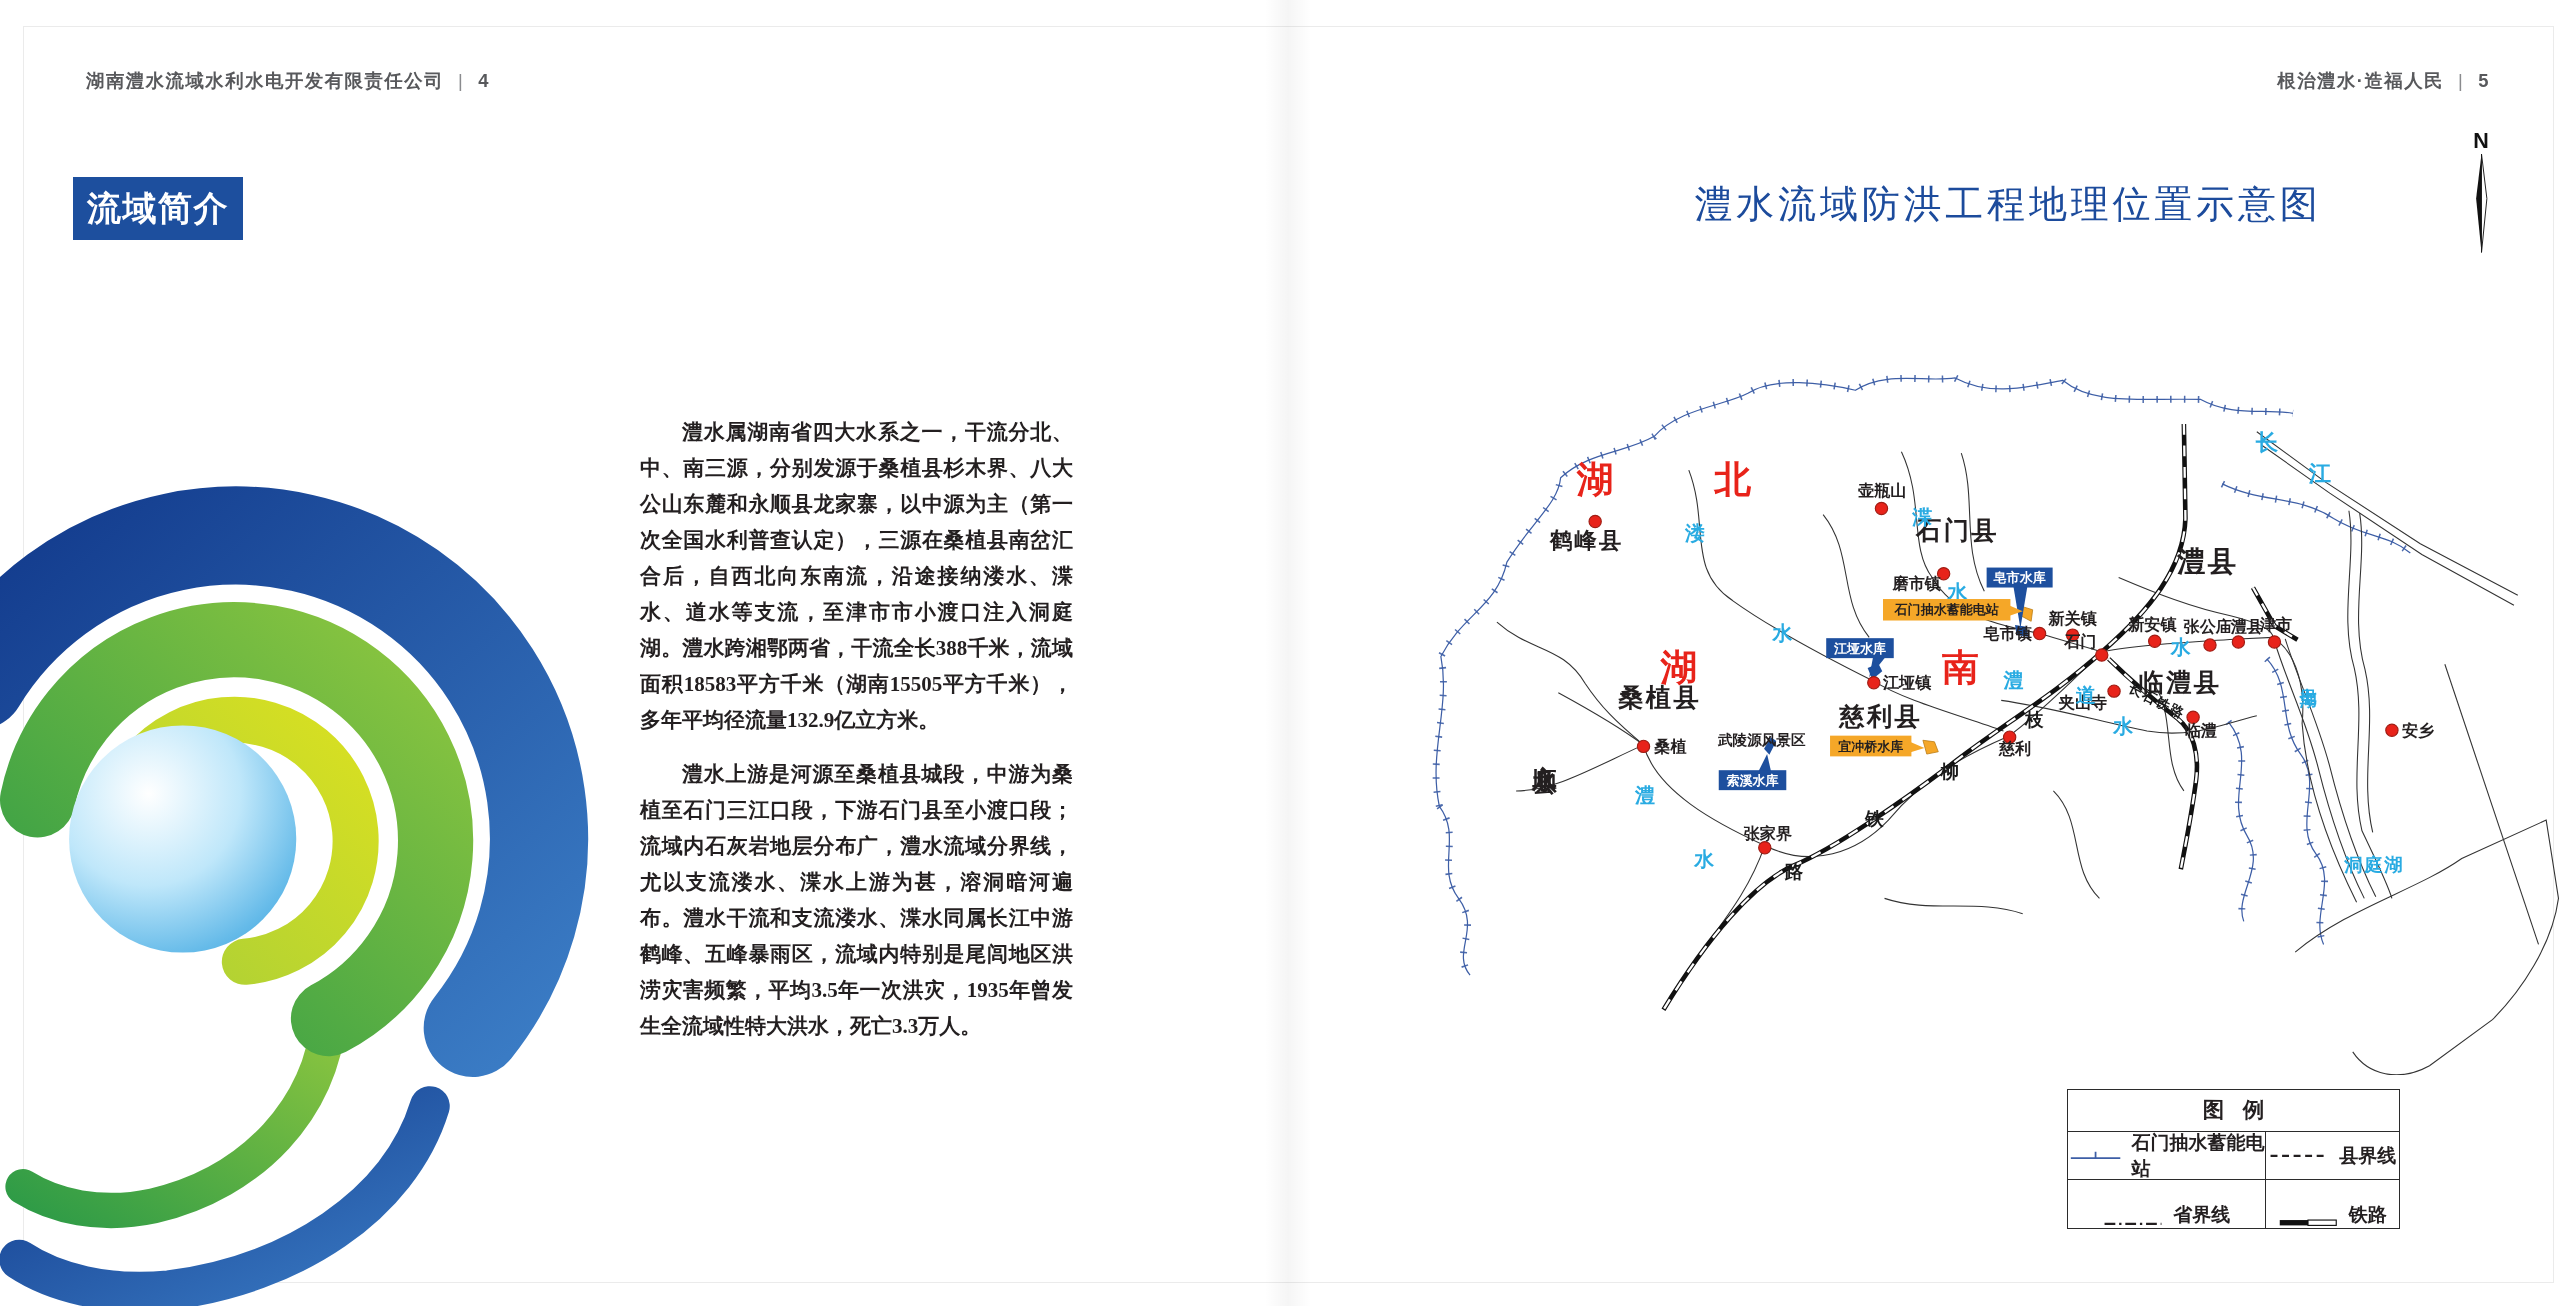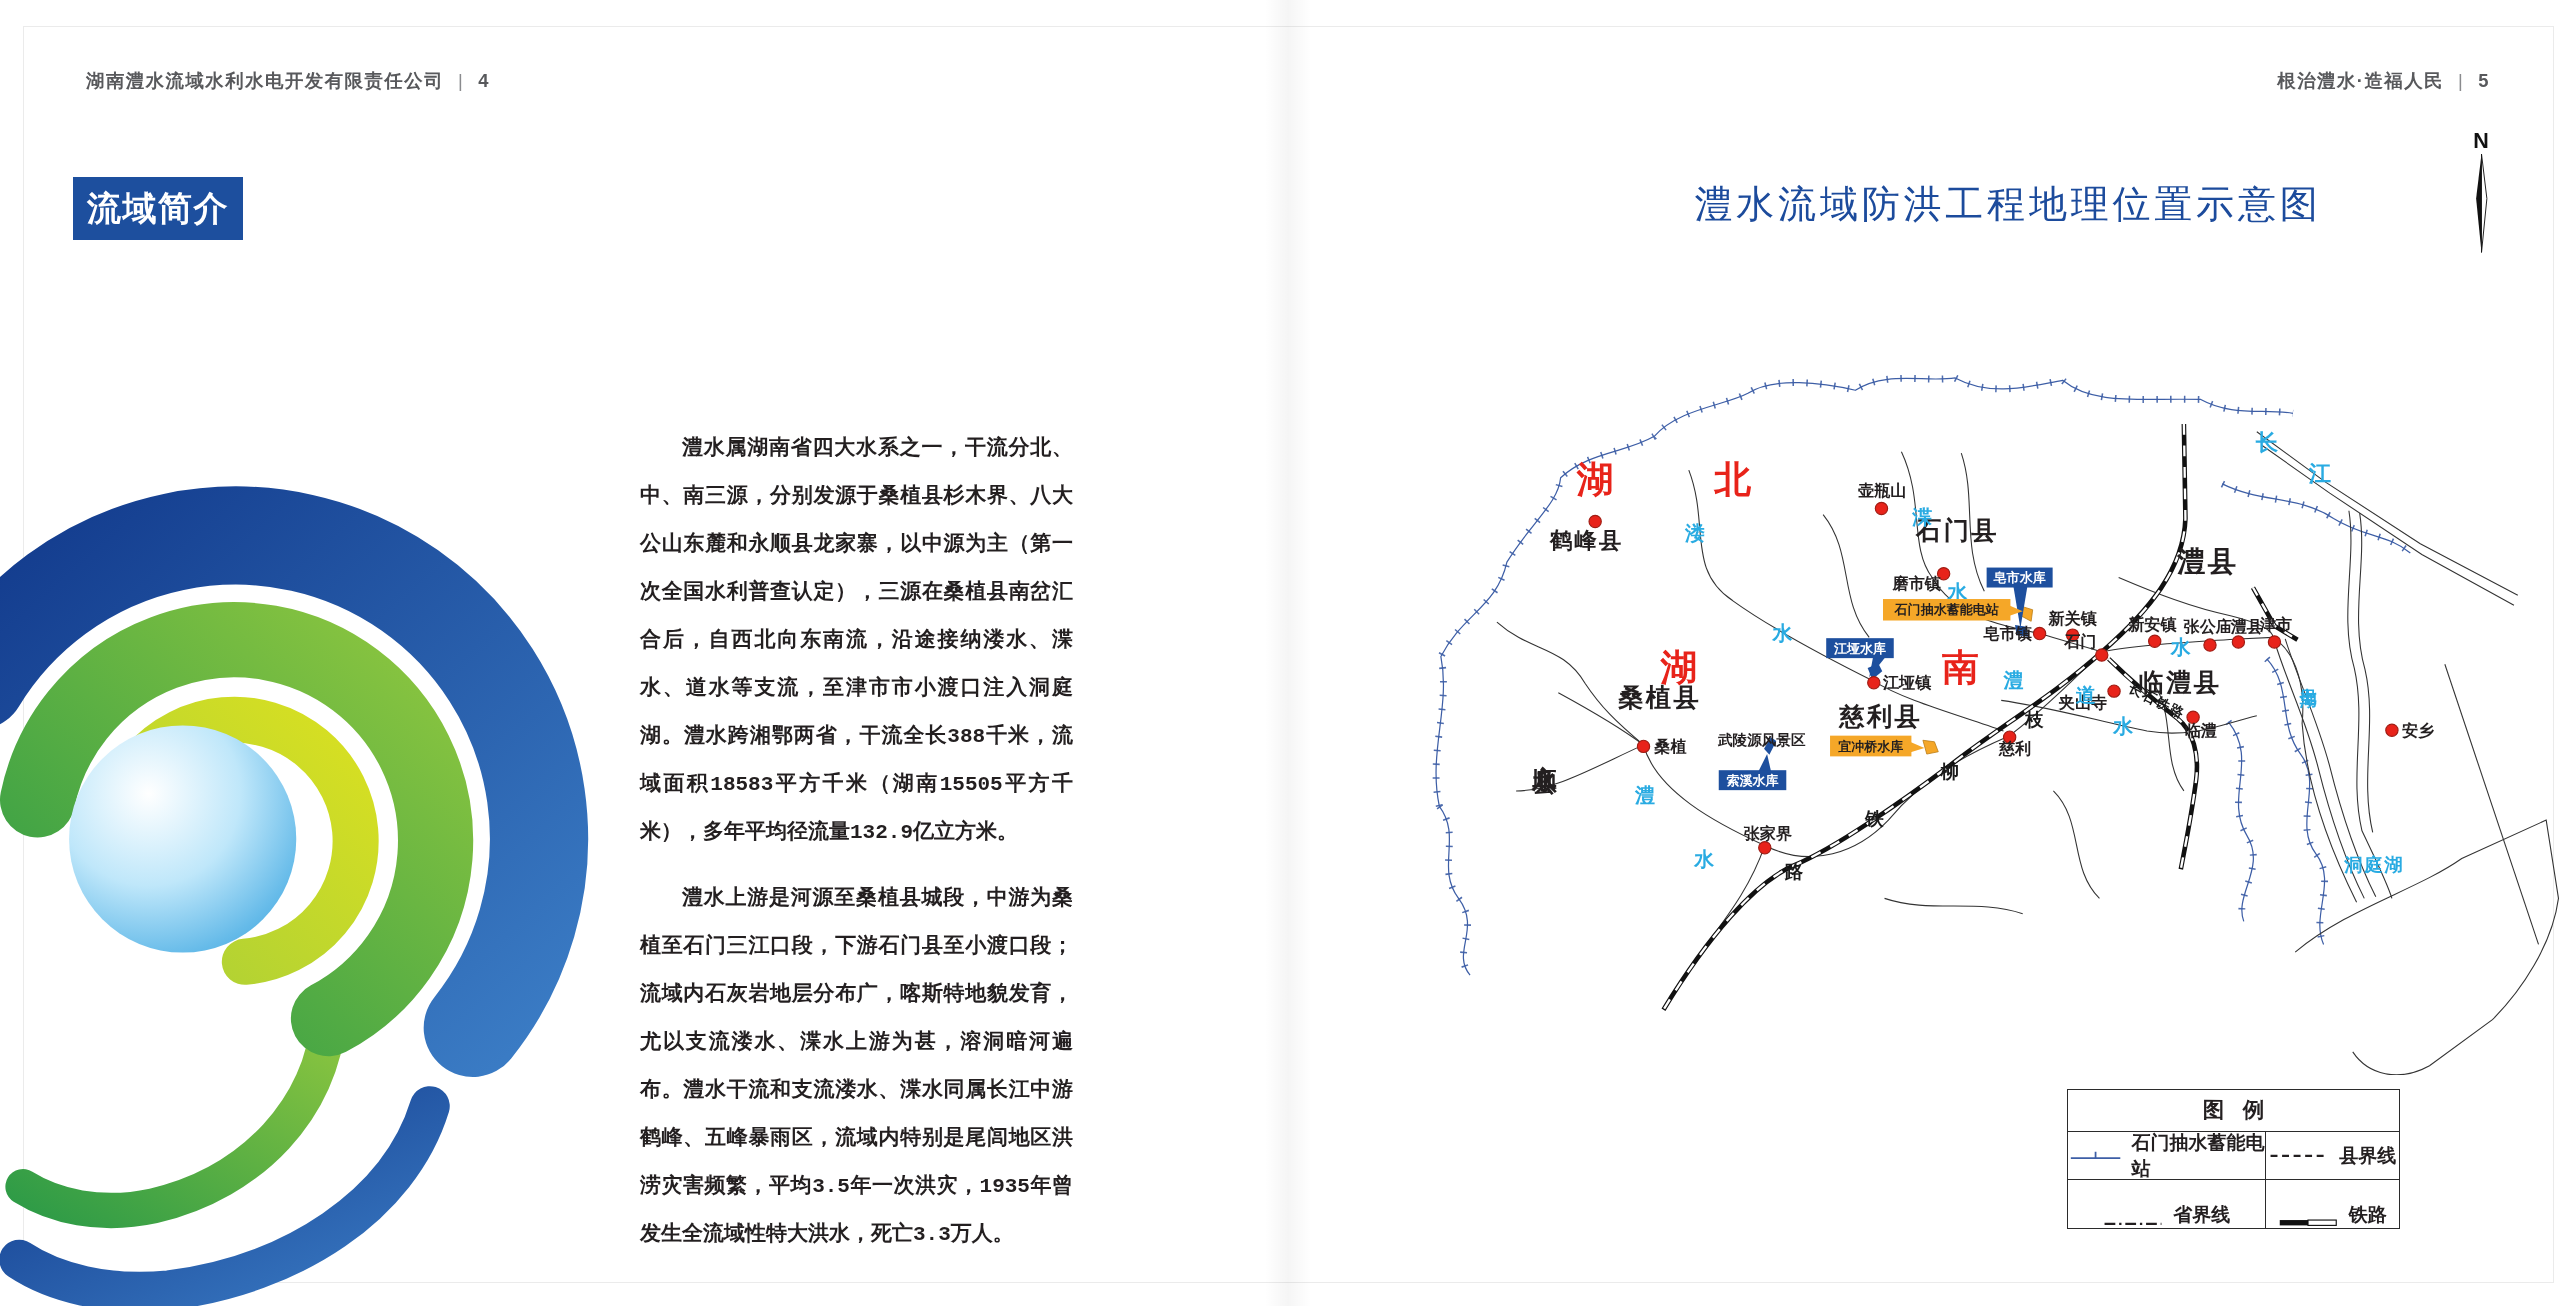--- a/index.html
+++ b/index.html
@@ -13,23 +13,23 @@
   
   .hdr{position:absolute;top:68px;font-size:18.4px;font-weight:bold;color:#58595c;letter-spacing:1.5px;}
   .hdr-left{left:86px;}
   .hdr-right{right:86px;text-align:center;}
   .hdr .sep{margin:0 14px;color:#8a8b8e;font-weight:normal;}
 
   
   .section-title{position:absolute;left:73px;top:177px;width:170px;height:63px;background:#1d4f9e;
                  color:#ffffff;font-size:34px;font-weight:bold;line-height:63px;text-align:center;
                  letter-spacing:1.5px;}
-  .bodycol{position:absolute;left:640px;top:425px;width:433px;color:#231f20;
-           font-family:Liberation Mono, monospace;font-weight:bold;font-size:21px;
-           line-height:48px;text-align:justify;}
+  .bodycol{position:absolute;left:640px;top:414px;width:433px;color:#231f20;
+           font-family:Liberation Serif, serif;font-weight:bold;font-size:21px;
+           line-height:36px;text-align:justify;}
   .bodycol p{margin:0 0 18.4px 0;text-indent:2em;}
   .logo-svg{position:absolute;left:0;top:415px;}
 
   
   .map-title{position:absolute;left:1624px;top:179px;width:768px;text-align:center;
              font-size:38px;font-weight:normal;color:#1c4b9c;letter-spacing:3.8px;}
   .compass{position:absolute;left:2454px;top:129px;width:54px;text-align:center;}
   .compass .n{font-size:21.5px;font-weight:bold;color:#111;letter-spacing:0;}
   .map-svg{position:absolute;left:1424px;top:361px;}
 
@@ -108,21 +108,21 @@
       <path d="M 428,786 C 420,900 330,1000 200,1030 C 130,1045 70,1030 30,1005" fill="none" stroke="url(#gGreen)" stroke-width="46" stroke-linecap="round"></path>
       <path d="M -30,346 A 395 395 0 1 1 616,798" fill="none" stroke="url(#gBlue)" stroke-width="128" stroke-linecap="round"></path>
       <path d="M 49,501 A 262 262 0 1 1 428,786" fill="none" stroke="url(#gGreen)" stroke-width="98" stroke-linecap="round"></path>
       <path d="M 148,569 A 158 158 0 1 1 319,712" fill="none" stroke="url(#gChart)" stroke-width="60" stroke-linecap="round"></path>
       <circle cx="238" cy="552" r="148" fill="url(#gSphere)"></circle>
     </g>
   </svg>
 
   <div class="bodycol">
     <p>澧水属湖南省四大水系之一，干流分北、中、南三源，分别发源于桑植县杉木界、八大公山东麓和永顺县龙家寨，以中源为主（第一次全国水利普查认定），三源在桑植县南岔汇合后，自西北向东南流，沿途接纳溇水、渫水、道水等支流，至津市市小渡口注入洞庭湖。澧水跨湘鄂两省，干流全长388千米，流域面积18583平方千米（湖南15505平方千米），多年平均径流量132.9亿立方米。</p>
-    <p>澧水上游是河源至桑植县城段，中游为桑植至石门三江口段，下游石门县至小渡口段；流域内石灰岩地层分布广，喀斯特地貌发育，尤以支流溇水、渫水上游为甚，溶洞暗河遍布。澧水干流和支流溇水、渫水同属长江中游鹤峰、五峰暴雨区，流域内特别是尾闾地区洪涝灾害频繁，平均3.5年一次洪灾，1935年曾发生全流域性特大洪水，死亡3.3万人。</p>
+    <p>澧水上游是河源至桑植县城段，中游为桑植至石门三江口段，下游石门县至小渡口段；流域内石灰岩地层分布广，澧水流域分界线，尤以支流溇水、渫水上游为甚，溶洞暗河遍布。澧水干流和支流溇水、渫水同属长江中游鹤峰、五峰暴雨区，流域内特别是尾闾地区洪涝灾害频繁，平均3.5年一次洪灾，1935年曾发生全流域性特大洪水，死亡3.3万人。</p>
   </div>
 
   <div class="map-title">澧水流域防洪工程地理位置示意图</div>
 
   <div class="compass">
     <div class="n">N</div>
     <svg width="17" height="100" viewBox="0 0 22 130">
       <polygon points="11,0 11,128 4,58" fill="#111"></polygon>
       <polygon points="11,0 18,58 11,128" fill="#fff" stroke="#111" stroke-width="1.2"></polygon>
     </svg>

